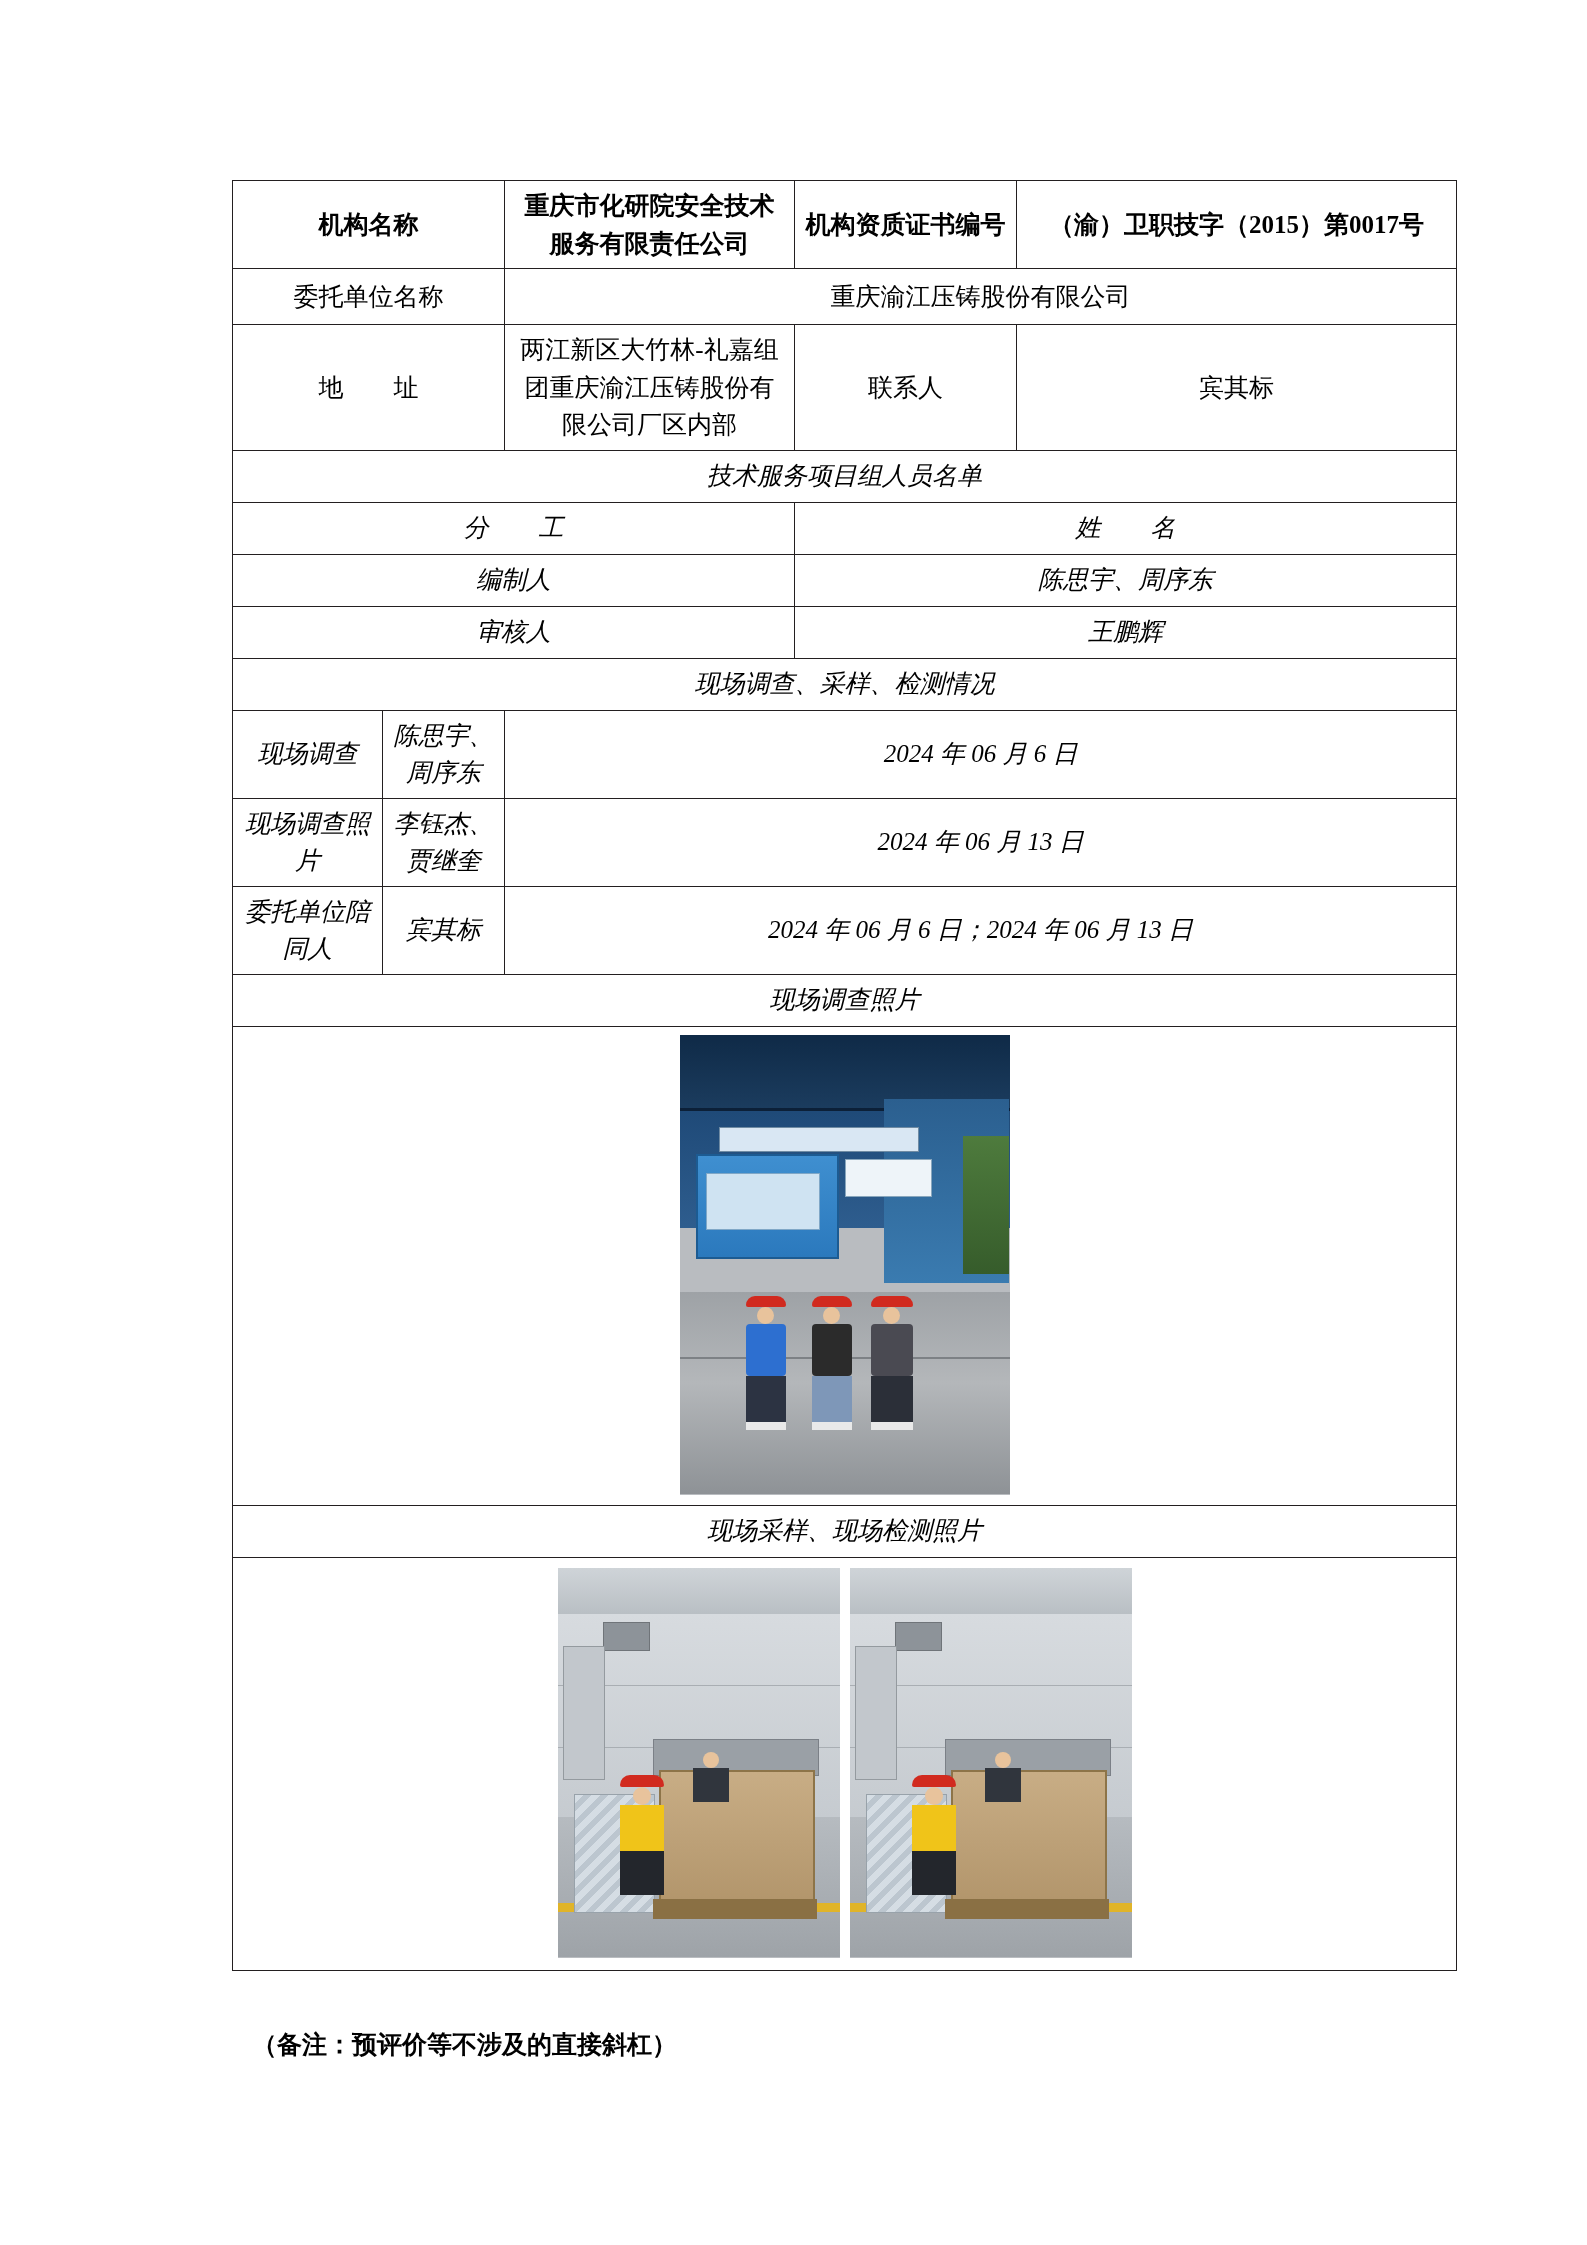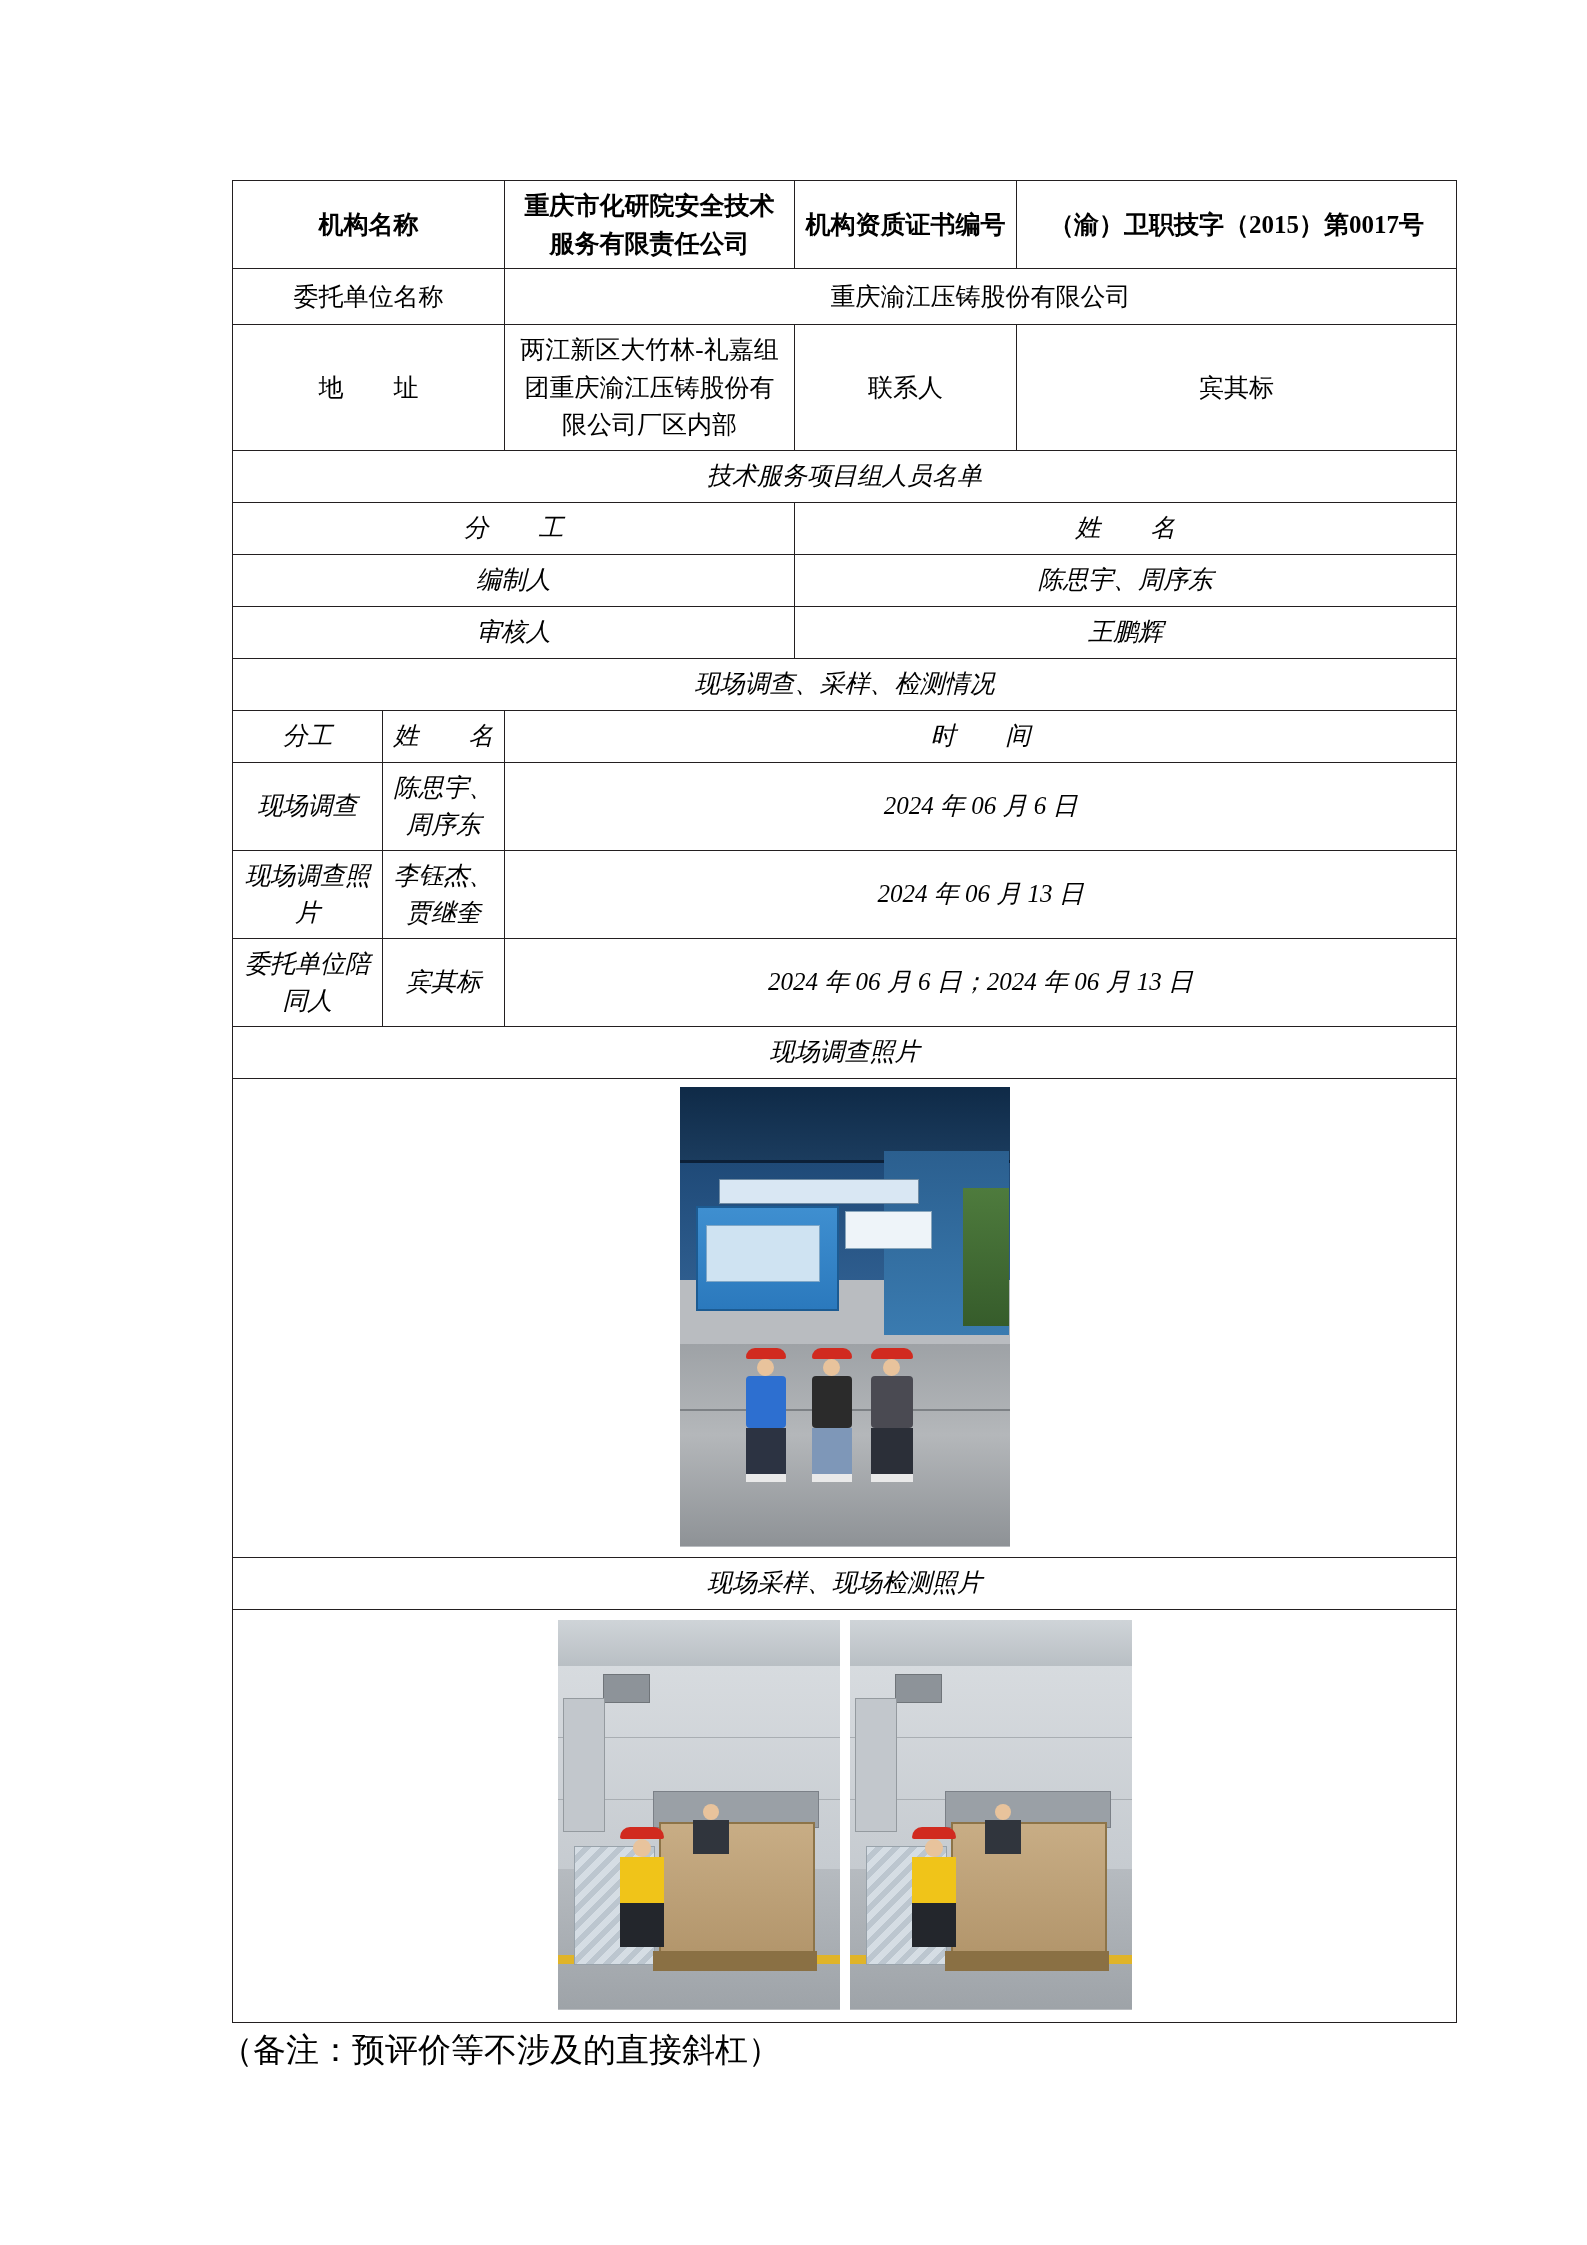--- a/index.html
+++ b/index.html
@@ -40,24 +40,25 @@
   }
   .cell-label {
     letter-spacing: 0px;
   }
   .row-h-1 { height: 86px; font-weight: bold; }
   .row-h-2 { height: 56px; }
   .row-h-3 { height: 120px; }
   .row-h-4 { height: 52px; font-style: italic; }
   .note {
     position: absolute;
-    left: 220px;
+    left: 252px;
     top: 2028px;
-    font-size: 33px;
+    font-size: 25px;
     font-family: "Liberation Serif", "DejaVu Serif", serif;
+    font-weight: bold;
   }
   
   .photo-cell {
     padding: 0 !important;
   }
   .photo-wrap-1 {
     width: 100%;
     display: flex;
     justify-content: center;
     align-items: center;
@@ -251,25 +252,20 @@
       </tr>
       <tr class="row-h-4">
         <td colspan="3">审核人</td>
         <td colspan="2">王鹏辉</td>
       </tr>
 
       <tr class="row-h-4">
         <td colspan="5">现场调查、采样、检测情况</td>
       </tr>
 
-      <tr class="row-h-4">
-        <td>分工</td>
-        <td colspan="1" style="width:122px">姓　　名</td>
-        <td colspan="3">时　　间</td>
-      </tr>
 
       <tr class="row-h-4">
         <td>现场调查</td>
         <td>陈思宇、周序东</td>
         <td colspan="3">2024 年 06 月 6 日</td>
       </tr>
       <tr class="row-h-4">
         <td>现场调查照片</td>
         <td>李钰杰、贾继奎</td>
         <td colspan="3">2024 年 06 月 13 日</td>

